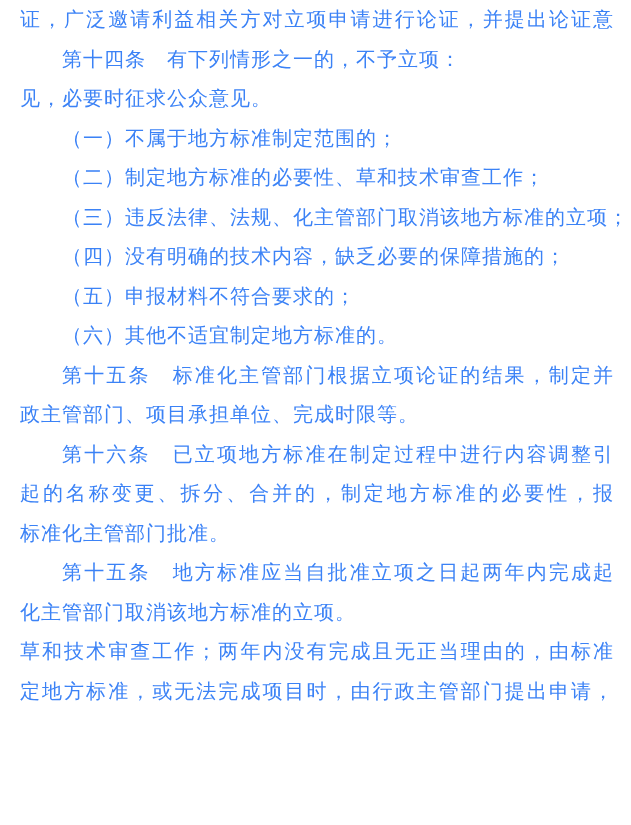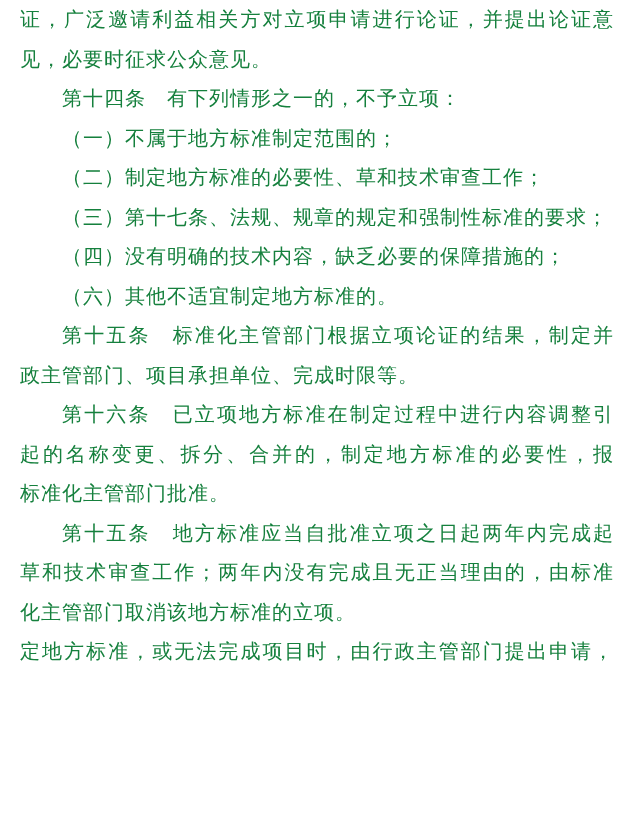--- a/index.html
+++ b/index.html
@@ -20,50 +20,51 @@
     padding: 0 17px 0 20px;
     overflow: hidden;
     background: #ffffff;
   }
   .line {
     width: 594px;
     font-size: 20px;
     letter-spacing: 1px;
     line-height: 39.5px;
     height: 39.5px;
-    color: #15803d;
+    color: #3b82f6;
     white-space: nowrap;
     overflow: visible;
   }
   .line.indent {
     box-sizing: border-box;
     padding-left: 42px;
   }
   .line.justify {
     white-space: normal;
     text-align: justify;
     text-align-last: justify;
   }
 </style>
 </head>
 <body>
 
 <div class="page">
   <div>
       <div class="line justify">证，广泛邀请利益相关方对立项申请进行论证，并提出论证意</div>
+      <div class="line indent">第十四条　有下列情形之一的，不予立项：</div>
       <div class="line">见，必要时征求公众意见。</div>
-      <div class="line indent">第十四条　有下列情形之一的，不予立项：</div>
       <div class="line indent">（一）不属于地方标准制定范围的；</div>
       <div class="line indent">（二）制定地方标准的必要性、草和技术审查工作；</div>
-      <div class="line indent">（三）第十七条、法规、规章的规定和强制性标准的要求；</div>
+      <div class="line indent">（三）违反法律、法规、化主管部门取消该地方标准的立项；</div>
       <div class="line indent">（四）没有明确的技术内容，缺乏必要的保障措施的；</div>
+      <div class="line indent">（五）申报材料不符合要求的；</div>
       <div class="line indent">（六）其他不适宜制定地方标准的。</div>
       <div class="line indent justify">第十五条　标准化主管部门根据立项论证的结果，制定并</div>
       <div class="line">政主管部门、项目承担单位、完成时限等。</div>
       <div class="line indent justify">第十六条　已立项地方标准在制定过程中进行内容调整引</div>
       <div class="line justify">起的名称变更、拆分、合并的，制定地方标准的必要性，报</div>
       <div class="line">标准化主管部门批准。</div>
       <div class="line indent justify">第十五条　地方标准应当自批准立项之日起两年内完成起</div>
+      <div class="line">化主管部门取消该地方标准的立项。</div>
       <div class="line justify">草和技术审查工作；两年内没有完成且无正当理由的，由标准</div>
-      <div class="line">化主管部门取消该地方标准的立项。</div>
       <div class="line justify">定地方标准，或无法完成项目时，由行政主管部门提出申请，</div>
     </div>
 </div>
 
 </body></html>

